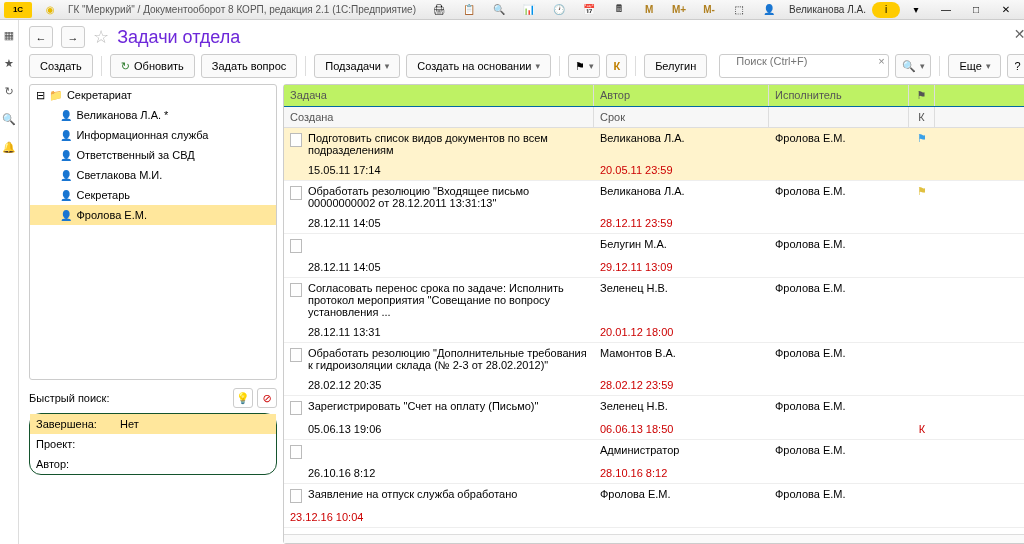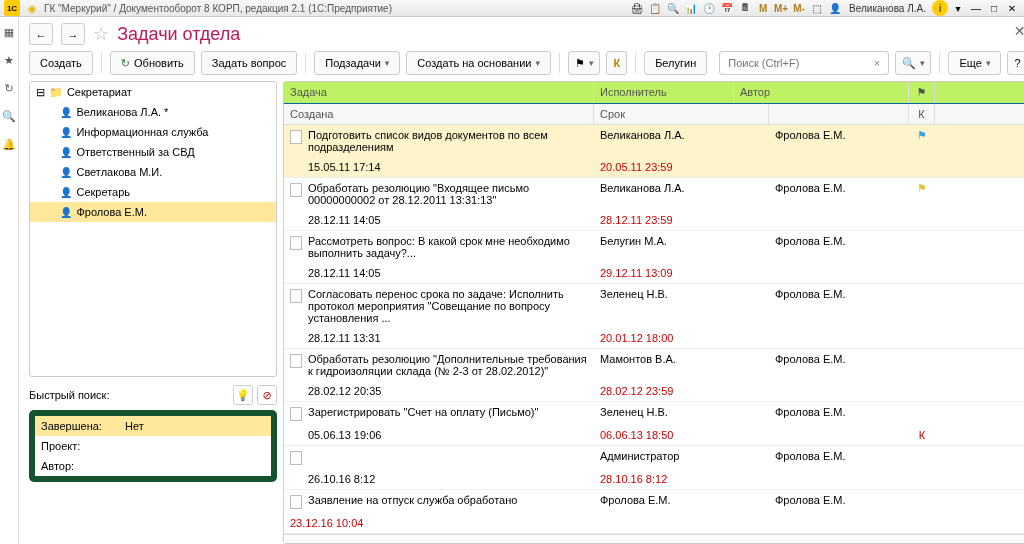--- a/index.html
+++ b/index.html
@@ -1,48 +1,48 @@
 <!DOCTYPE html>
 <html><head>
 <meta charset="utf-8">
 <style>
 *{box-sizing:border-box;margin:0;padding:0;font-family:Arial,sans-serif;font-size:11px}
 body{background:#f0f0f0;width:1024px;height:544px;overflow:hidden;display:flex;flex-direction:column}
 .titlebar{height:20px;background:linear-gradient(#f8f8f8,#e8e8e8);border-bottom:1px solid #ccc;display:flex;align-items:center;padding:0 4px;justify-content:space-between}
 .titlebar-left{display:flex;align-items:center;gap:4px}
 .titlebar-right{display:flex;align-items:center;gap:2px}
-.ti{width:16px;height:16px;display:inline-flex;align-items:center;justify-content:center;font-size:10px}
+.ti{width:28px;height:16px;display:inline-flex;align-items:center;justify-content:center;font-size:10px}
 .titlebar .user{font-size:10px;color:#333;margin:0 4px}
 .main{flex:1;display:flex;background:#fff}
 .vtoolbar{width:32px;background:#fff;border-right:1px solid #ddd;display:flex;flex-direction:column;align-items:center;padding-top:6px;gap:10px}
 .vtoolbar .vi{width:18px;height:18px;display:flex;align-items:center;justify-content:center;color:#555;cursor:pointer}
 .content{flex:1;display:flex;flex-direction:column;padding:6px 10px 0 10px;position:relative}
 .hdr{display:flex;align-items:center;gap:8px;margin-bottom:6px}
 .navbtn{width:24px;height:22px;border:1px solid #ccc;background:#fafafa;border-radius:3px;display:flex;align-items:center;justify-content:center;cursor:pointer}
-.title{font-size:18px;color:#be185d}
+.title{font-size:18px;color:#6d28d9}
 .closex{position:absolute;right:12px;top:6px;cursor:pointer;font-size:14px;color:#666}
 .toolbar{display:flex;align-items:center;gap:6px;margin-bottom:6px;flex-wrap:nowrap}
 .btn{height:24px;border:1px solid #ccc;background:#fafafa;border-radius:3px;padding:0 10px;display:inline-flex;align-items:center;gap:4px;cursor:pointer;white-space:nowrap}
 .btn.small{padding:0 6px}
 .sep{width:1px;height:20px;background:#ddd;margin:0 2px}
 .spacer{flex:1}
-.search{width:170px;height:24px;border:1px solid #ccc;border-radius:3px;display:flex;align-items:center;padding:0 8px}
+.search{width:170px;height:24px;border:1px solid #ccc;border-radius:3px;display:flex;align-items:flex-start;padding:0 16px}
 .search input{border:none;flex:1;outline:none;font-size:11px}
 .body{flex:1;display:flex;gap:6px;min-height:0}
 .left{width:248px;display:flex;flex-direction:column}
 .tree{border:1px solid #ccc;border-radius:3px;flex:0 0 296px;overflow:auto;background:#fff}
 .tree-row{height:20px;display:flex;align-items:center;padding-left:6px;gap:4px;cursor:pointer}
 .tree-row.sel{background:#ffe79c}
 .tree-row .indent{width:20px}
 .ico-folder{color:#e6b800}
 .ico-user{color:#4a90d9;font-size:10px}
 .qlabel{margin-top:8px;margin-bottom:5px;display:flex;align-items:center;justify-content:space-between}
 .qbtns{display:flex;gap:4px}
 .qb{width:20px;height:20px;border:1px solid #ccc;border-radius:3px;display:flex;align-items:center;justify-content:center;cursor:pointer}
-.filters{border:6px solid #14532d;border-radius:5px}
+.filters{border:1px solid #14532d;border-radius:12px}
 .frow{display:flex;height:20px;align-items:center}
 .frow.sel{background:#ffe79c}
 .frow .fl{width:90px;padding-left:6px}
 .frow .fv{flex:1}
 .right{flex:1;border:1px solid #ccc;border-radius:3px;display:flex;flex-direction:column;min-height:0}
 .thead{display:flex;border-bottom:1px solid #0369a1;background:#bef264}
 .thsub{display:flex;border-bottom:1px solid #ddd;background:#f7f7f7}
 .th{padding:4px 6px;border-right:1px solid #ddd;color:#555}
 .c1{width:310px}.c2{width:175px}.c3{width:140px}.c4{width:26px;text-align:center}
 .tbody{flex:1;overflow:auto}
@@ -194,22 +194,22 @@
             <div class="frow">
               <div class="fl">Автор:</div>
               <div class="fv"></div>
             </div>
           </div>
       </div>
 
       <div class="right">
         <div class="thead">
           <div class="th c1">Задача</div>
+          <div class="th c2">Автор</div>
           <div class="th c3">Исполнитель</div>
-          <div class="th c2">Автор</div>
           <div class="th c4">⚑</div>
         </div>
         <div class="thsub">
           <div class="th c1">Создана</div>
           <div class="th c2">Срок</div>
           <div class="th c3"></div>
           <div class="th c4">К</div>
         </div>
         <div class="tbody" id="tbody">
             <div class="trow sel">
@@ -243,21 +243,20 @@
                 <div class="cell c1" style="padding-left:24px">28.12.11 14:05</div>
                 <div class="cell c2 red">28.12.11 23:59</div>
                 <div class="cell c3"></div>
                 <div class="cell c4"></div>
               </div>
             </div>
             <div class="trow">
               <div class="rline">
                 <div class="cell c1 task">
                   <span class="dico"></span>
-                  <span>Рассмотреть вопрос: В какой срок мне необходимо выполнить задачу?...</span>
                 </div>
                 <div class="cell c2">Белугин М.А.</div>
                 <div class="cell c3">Фролова Е.М.</div>
                 <div class="cell c4"></div>
               </div>
               <div class="rline">
                 <div class="cell c1" style="padding-left:24px">28.12.11 14:05</div>
                 <div class="cell c2 red">29.12.11 13:09</div>
                 <div class="cell c3"></div>
                 <div class="cell c4"></div>

